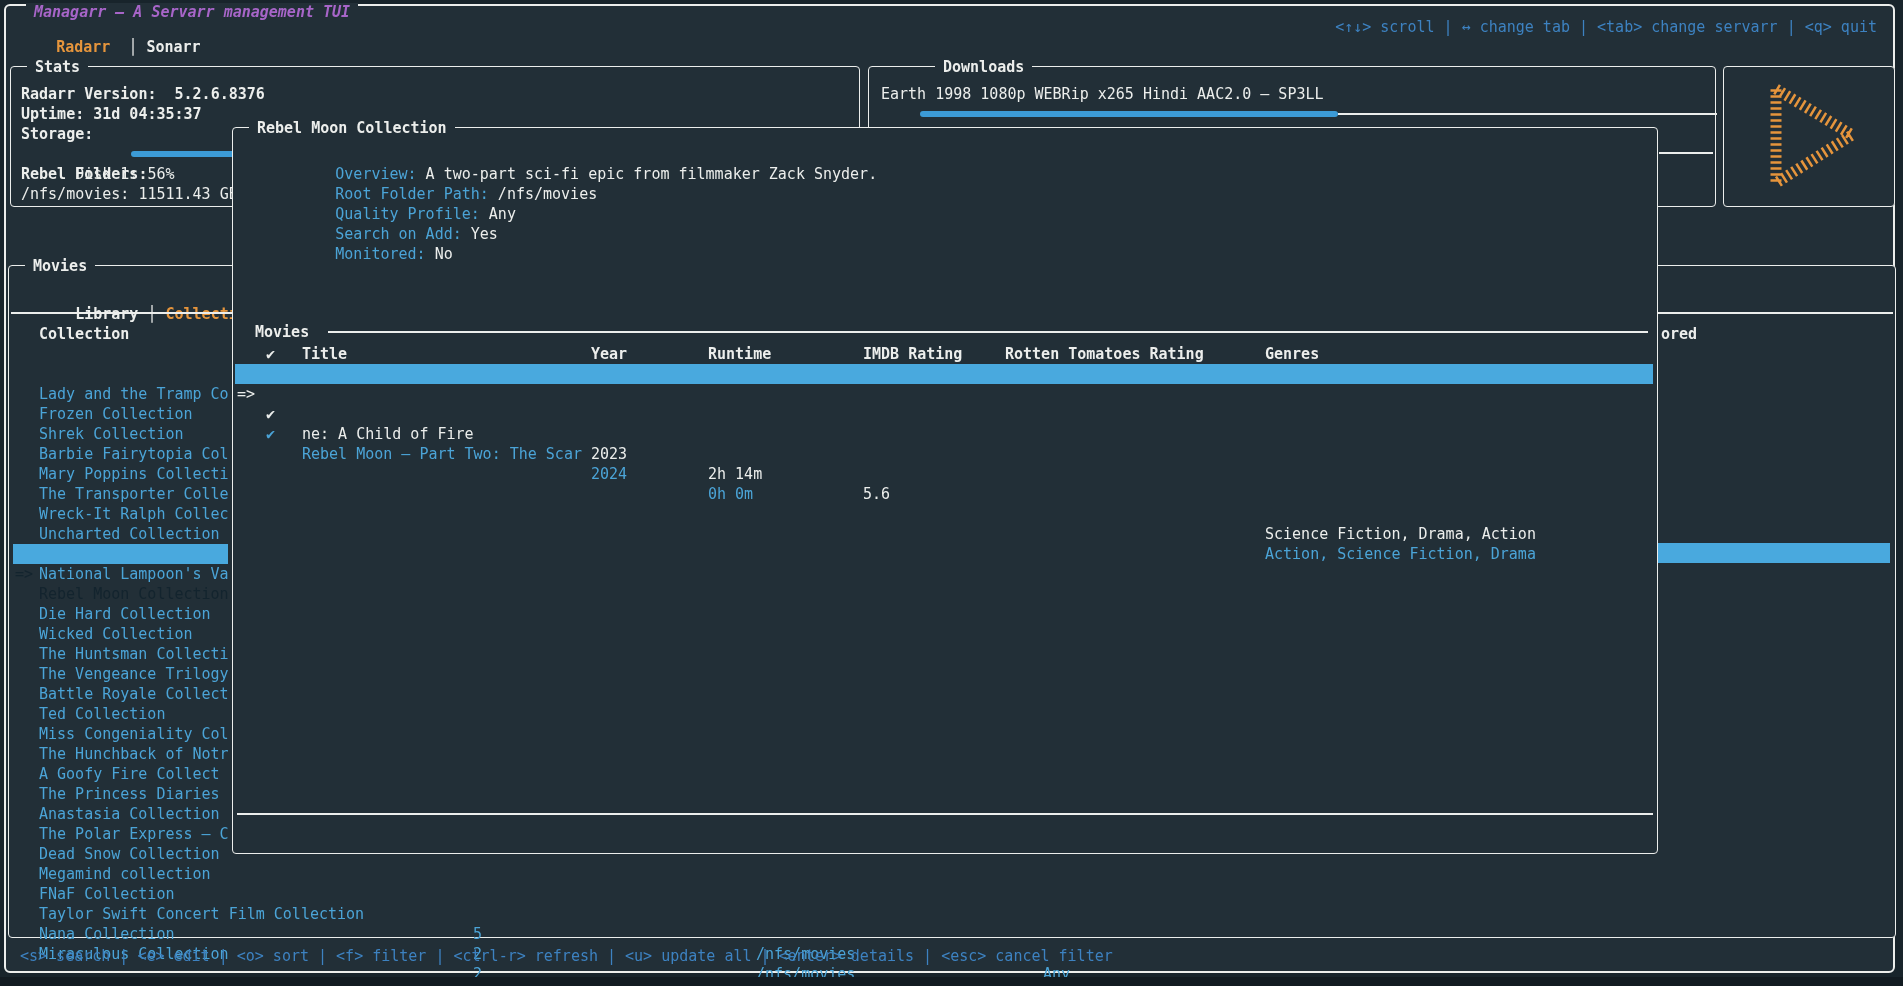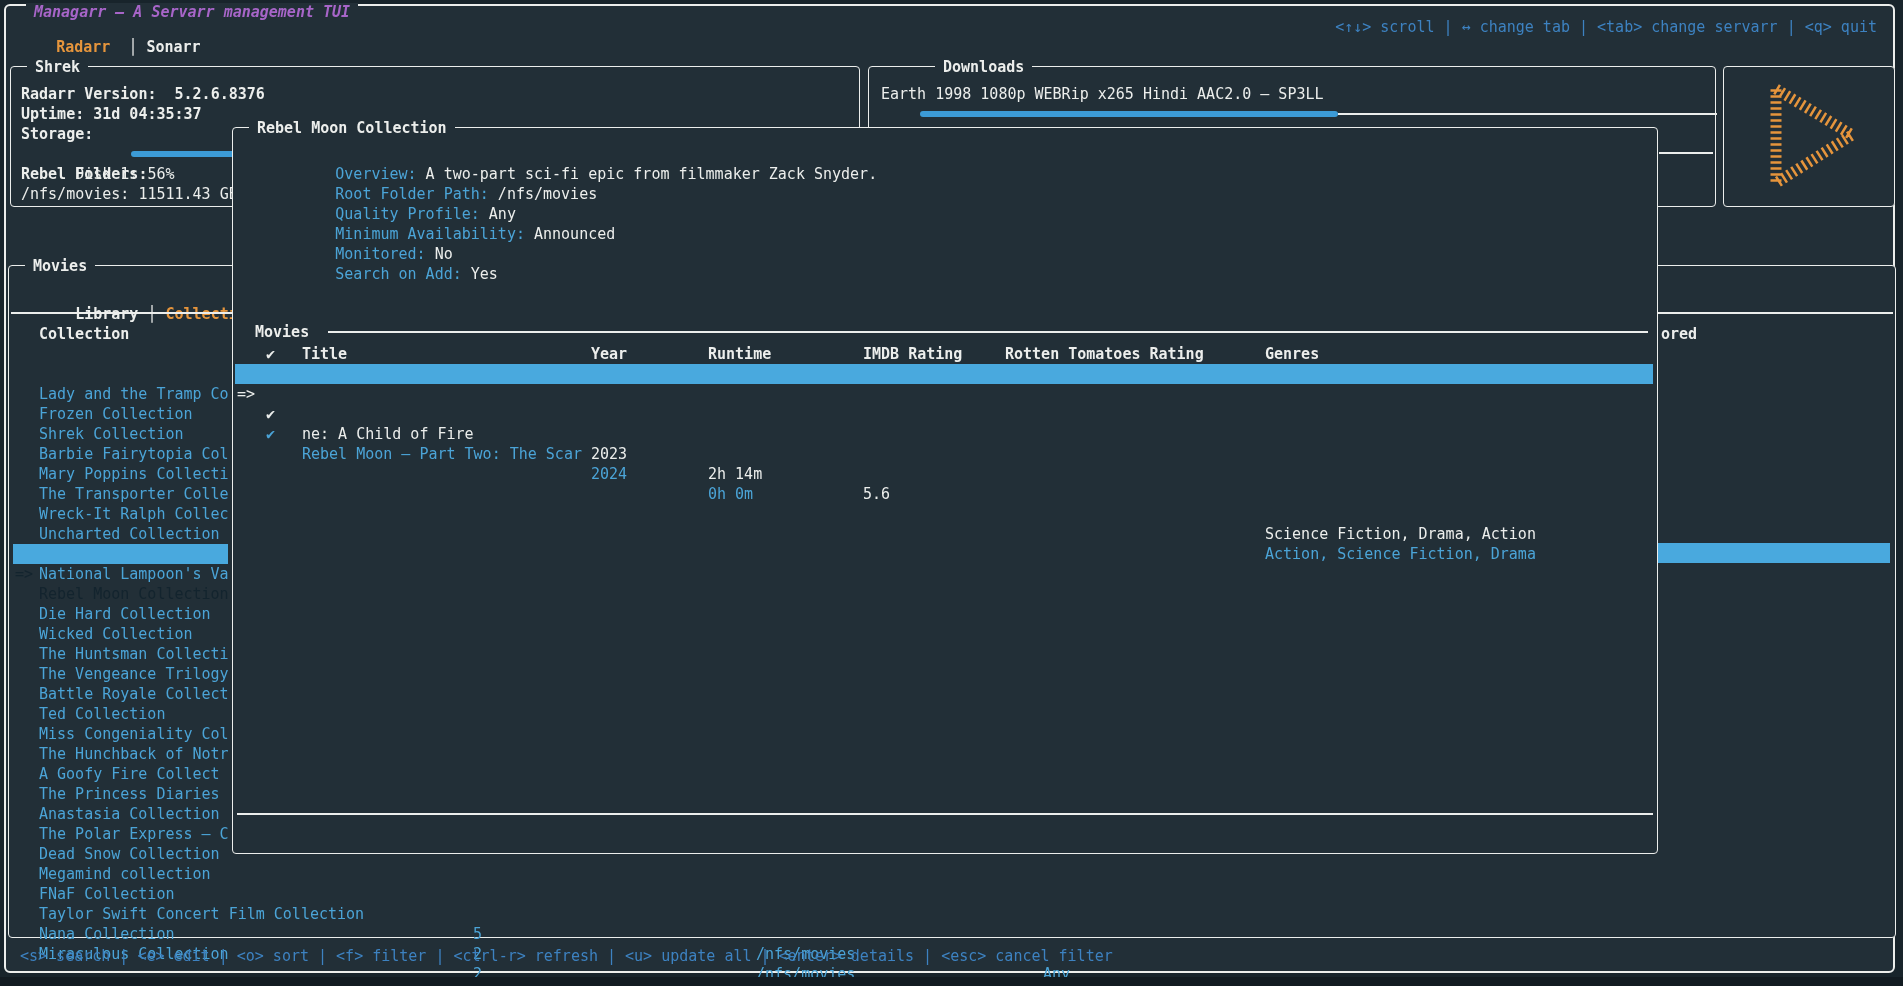--- a/index.html
+++ b/index.html
@@ -73,21 +73,21 @@
 <div class="screen">
   <div class="outer"></div>
 
   <div class="chip app-title">Managarr – A Servarr management TUI</div>
   <div class="row-line tab-row" style="left:20px;top:17px;z-index:3;">
     <span class="bold" style="color:var(--orange);">Radarr</span><span>  </span><span>│</span><span> </span><span class="bold">Sonarr</span>
   </div>
   <div class="row-line keyhint" style="right:26px;top:17px;left:auto;z-index:3;">&lt;↑↓&gt; scroll | ↔ change tab | &lt;tab&gt; change servarr | &lt;q&gt; quit</div>
 
   <div class="panel" style="left:10px;top:66px;width:850px;height:141px;">
-    <div class="chip bold" style="left:16px;top:-10px;">Shrek</div>
+    <div class="chip bold" style="left:16px;top:-10px;">Stats</div>
     <div class="row-line" style="left:10px;top:17px;"><span class="bold">Radarr Version:</span><span class="bold">  5.2.6.8376</span></div>
     <div class="row-line bold" style="left:10px;top:37px;">Uptime: 31d 04:35:37</div>
     <div class="row-line bold" style="left:10px;top:57px;">Storage:</div>
     <div class="row-line" style="left:10px;top:77px;">
       <span>Disk 1: 56%</span>
       <span class="bar" style="left:110px;top:7px;width:110px;"></span>
     </div>
     <div class="row-line bold" style="left:10px;top:97px;">Rebel Folders:</div>
     <div class="row-line" style="left:10px;top:117px;">/nfs/movies: 11511.43 GB</div>
   </div>
@@ -365,27 +365,24 @@
     <div class="m-field">
           <span class="lbl">Overview:</span><span> A two-part sci-fi epic from filmmaker Zack Snyder.</span>
         </div>
         <div class="m-field">
           <span class="lbl">Root Folder Path:</span><span> /nfs/movies</span>
         </div>
         <div class="m-field">
           <span class="lbl">Quality Profile:</span><span> Any</span>
         </div>
         <div class="m-field">
-          <span class="lbl">Minimum Availability:</span><span> Announced</span>
+          <span class="lbl">Search on Add:</span><span> Yes</span>
         </div>
         <div class="m-field">
           <span class="lbl">Monitored:</span><span> No</span>
-        </div>
-        <div class="m-field">
-          <span class="lbl">Search on Add:</span><span> Yes</span>
         </div>
       </div>
 
     <div class="row-line bold" style="left:22px;top:194px;">Movies</div>
     <div class="hline" style="left:95px;top:203px;width:1320px;"></div>
 
     <div class="m-head">
       <span class="f-check">✔</span>
       <span class="f-title">Title</span>
       <span class="f-year">Year</span>

